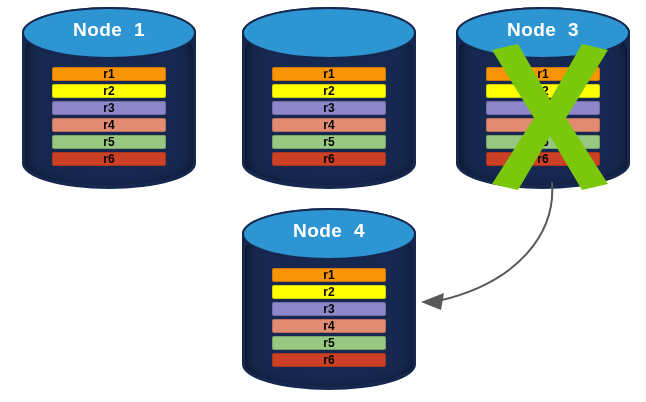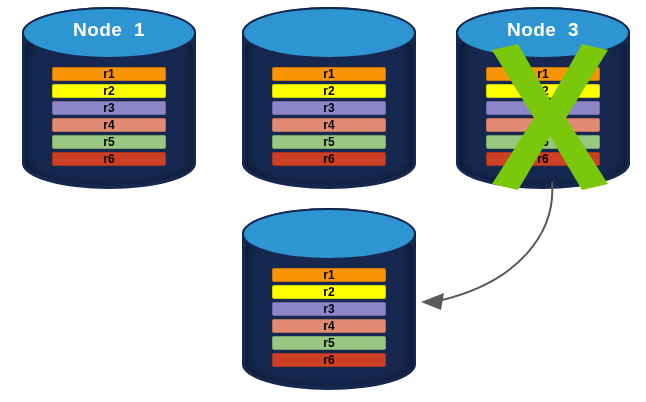--- a/index.html
+++ b/index.html
@@ -201,20 +201,21 @@
   </div>
 
   <svg class="fail-x" style="left:492px; top:44px;" width="116" height="146" viewBox="0 0 116 146">
     <polygon points="0,6 26,0 58,56 90,0 116,6 74,74 116,140 90,146 58,92 26,146 0,140 42,74" fill="#7ac70c"></polygon>
   </svg>
 
   <div class="node" style="left:242px; top:208px; width:174px; height:182px;">
     <div class="cyl-body"></div>
     <div class="cyl-shadow"></div>
     <div class="cyl-top"></div>
+    <div class="node-title">Node  4</div>
     <div class="rows">
       <div class="row" style="background:#f89406;">
         <span class="row-label">r1</span>
       </div>
       <div class="row" style="background:#ffff00;">
         <span class="row-label">r2</span>
       </div>
       <div class="row" style="background:#8d86c9;">
         <span class="row-label">r3</span>
       </div>

